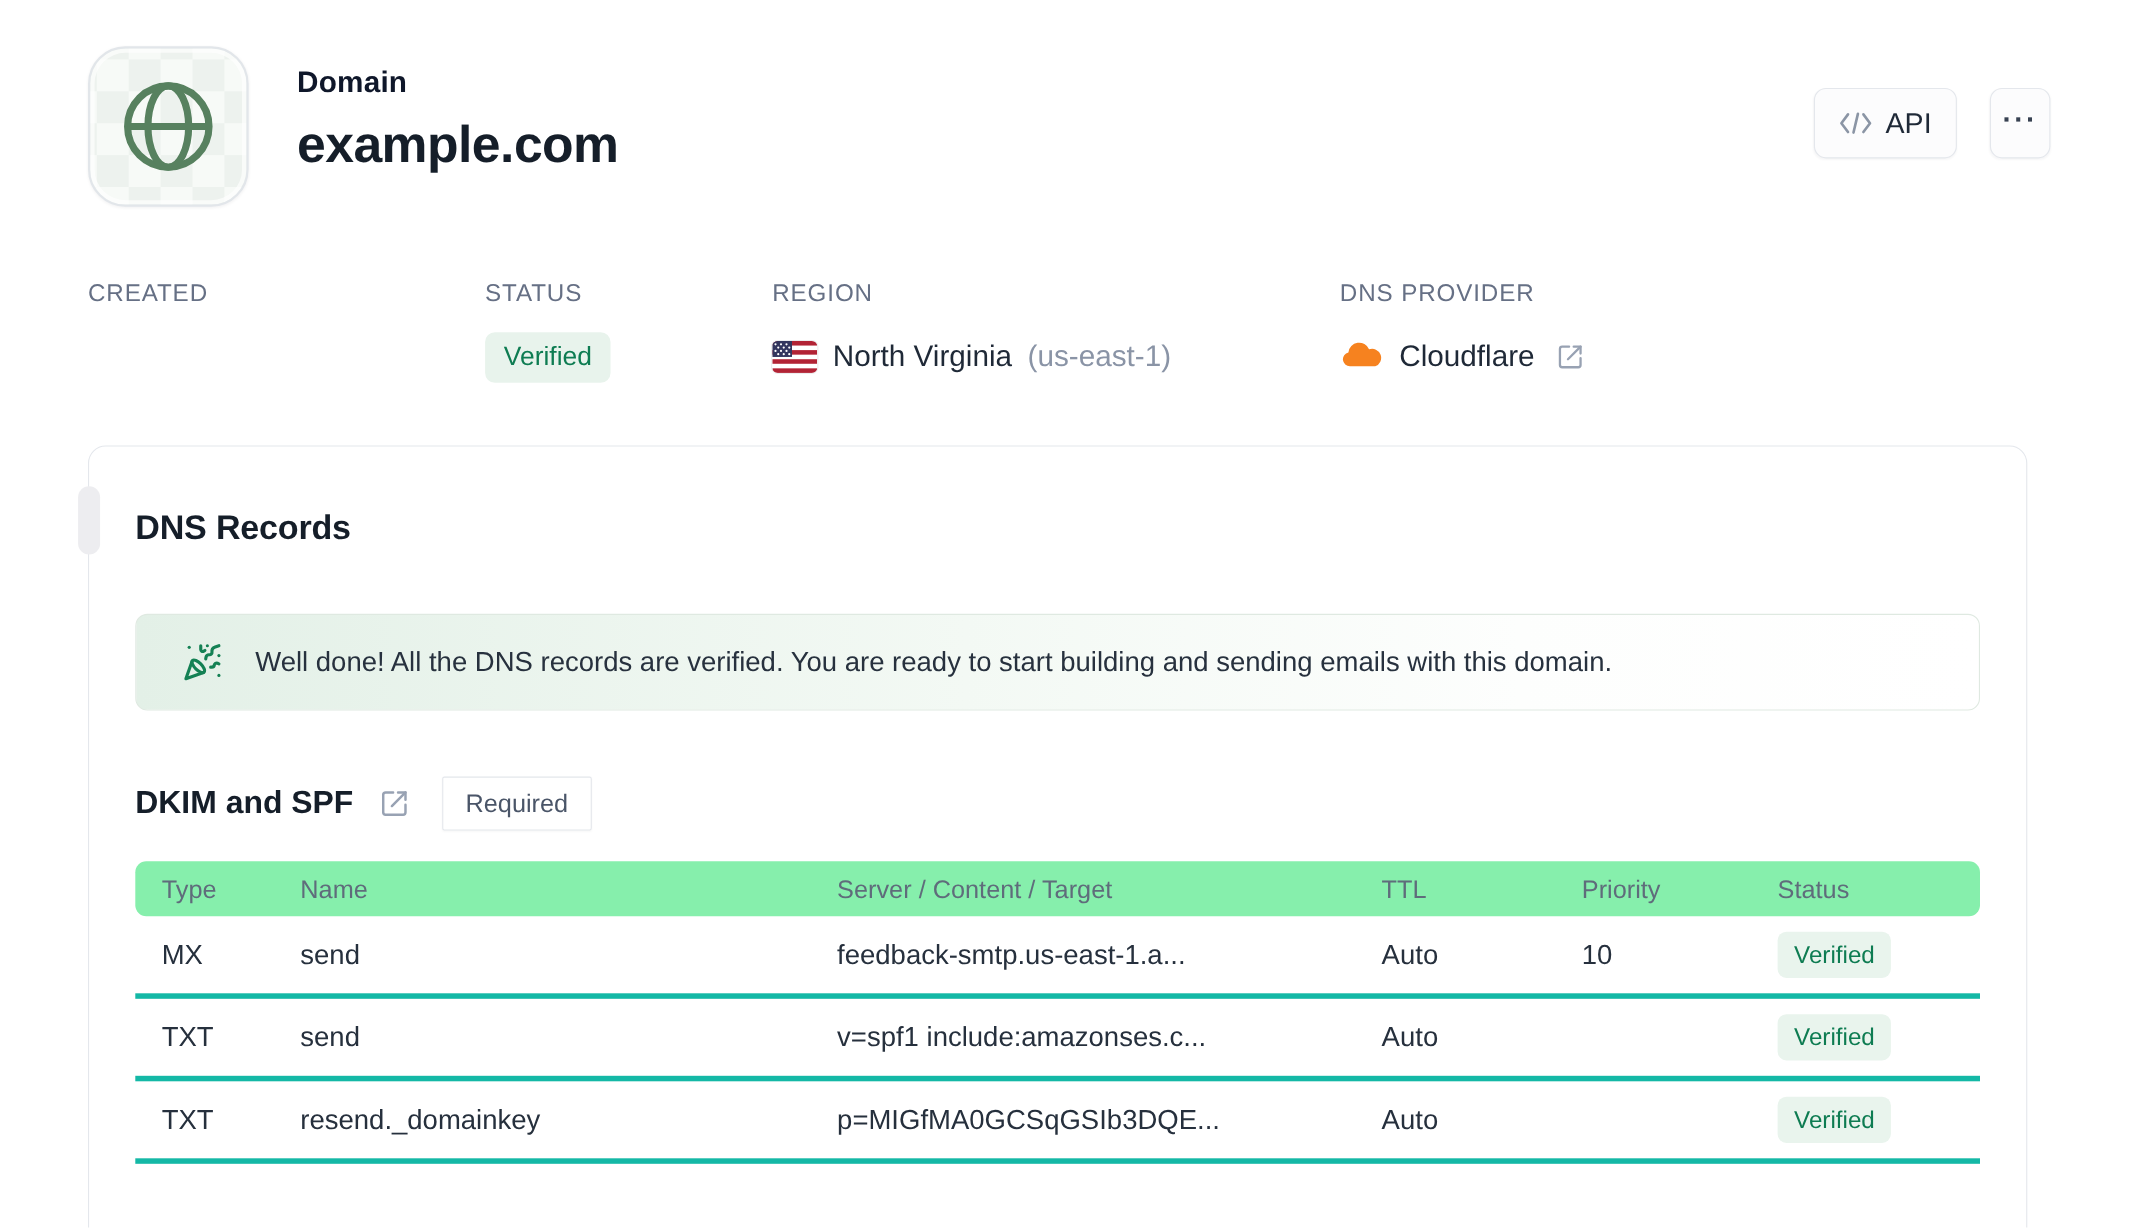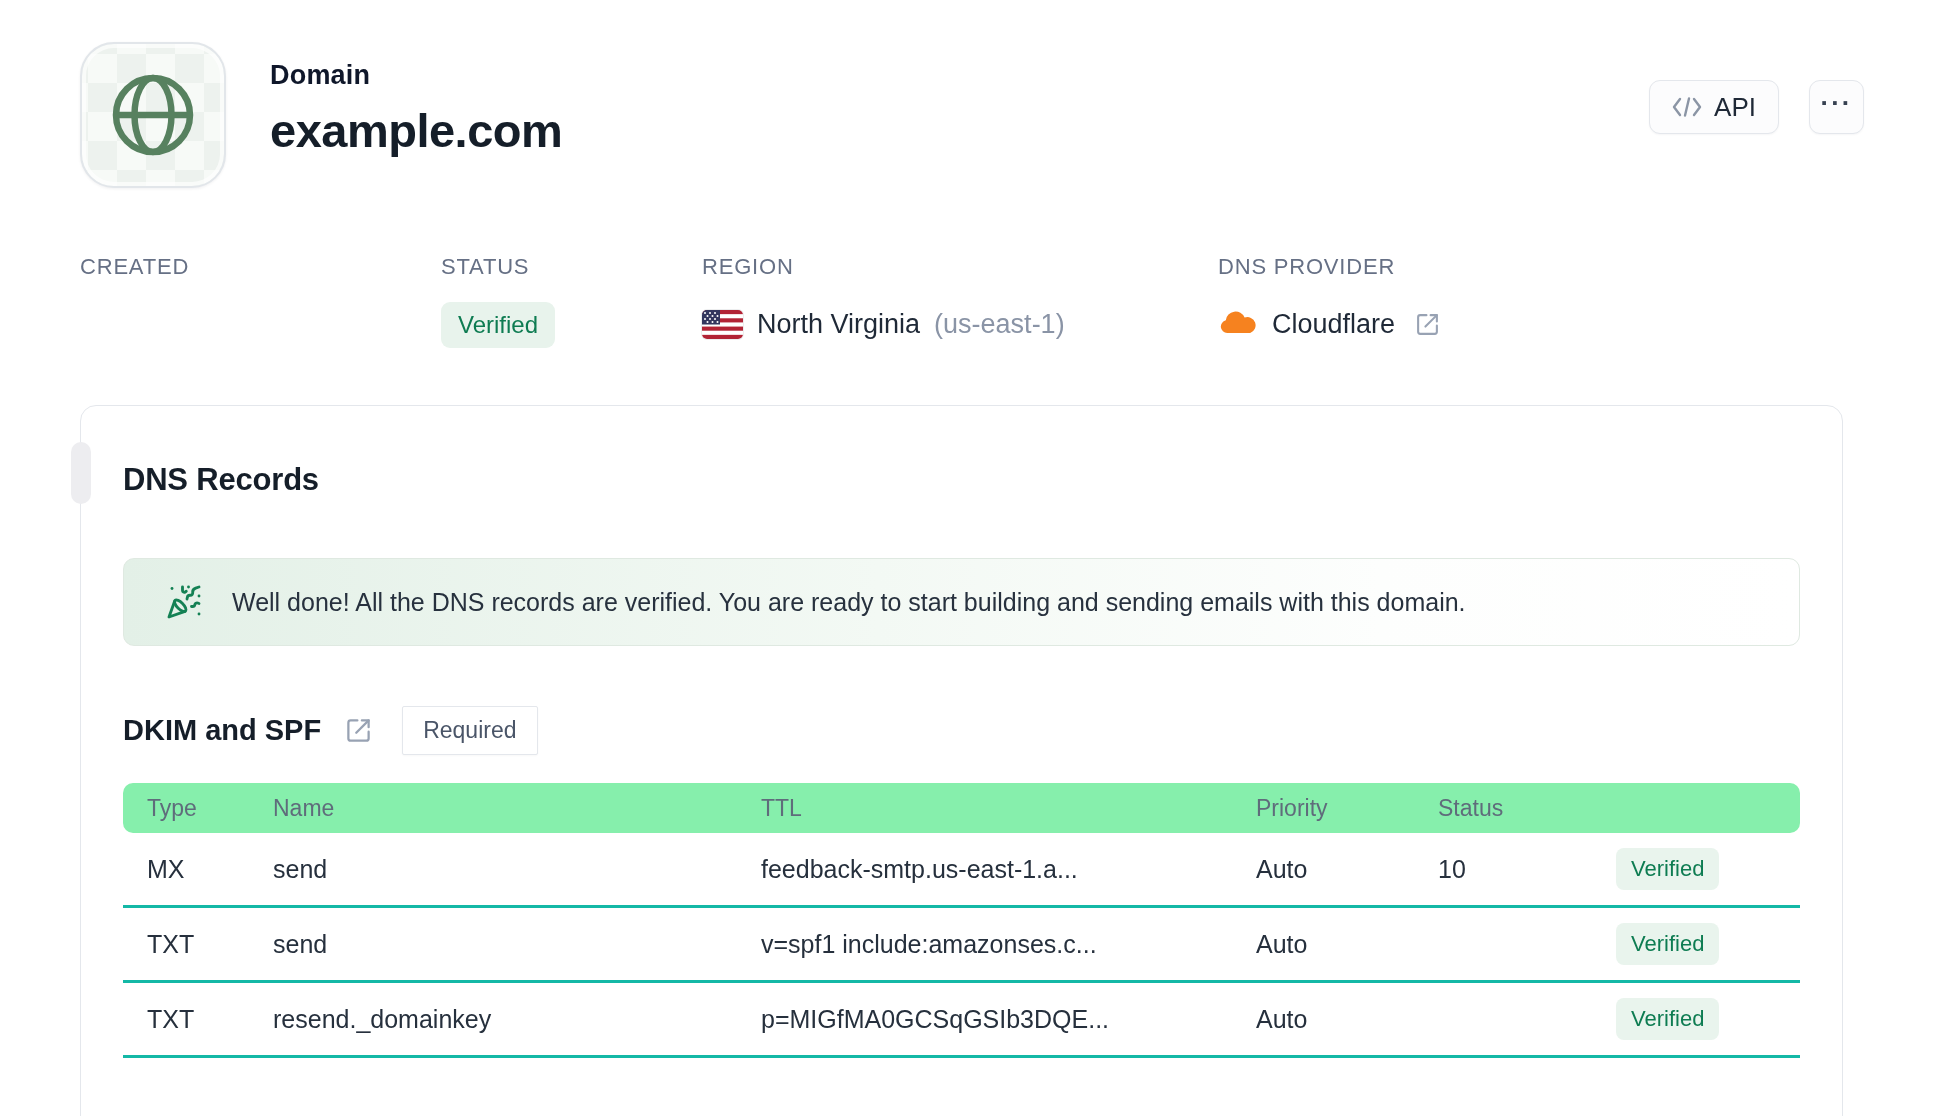--- a/index.html
+++ b/index.html
@@ -11,21 +11,21 @@
   .avatar { width: 146px; height: 146px; border-radius: 34px; border: 2px solid #e2e6ea;
     background-color: #f7faf7;
     background-image: conic-gradient(#edf2ee 25%, transparent 0 50%, #edf2ee 0 75%, transparent 0);
     background-size: 58px 58px; background-position: 6px 10px;
     display: flex; align-items: center; justify-content: center;
     box-shadow: 0 1px 3px rgba(16,24,40,.06), inset 0 0 0 4px rgba(255,255,255,.65); }
   .titles { margin-left: 44px; padding-top: 18px; }
   .kicker { font-size: 27px; font-weight: 600; color: #0f172a; letter-spacing: .2px; }
   .page-title { margin-top: 12px; font-size: 47px; font-weight: 700; color: #151e29; letter-spacing: -.5px; }
   .top-actions { margin-left: auto; display: flex; gap: 30px; padding-top: 38px; }
-  .btn { display: flex; align-items: center; gap: 12px; height: 54px; padding: 0 22px;
+  .btn { display: flex; align-items: center; gap: 12px; height: 64px; padding: 0 22px;
     border: 1px solid #e4e7ec; border-radius: 11px; background: #fcfcfd; cursor: pointer;
     box-shadow: 0 1px 2px rgba(16,24,40,.04); }
   .btn-label { font-size: 26px; color: #1f2937; font-weight: 500; }
   .btn-square { width: 55px; justify-content: center; padding: 0; }
   .ellipsis { font-size: 26px; font-weight: 700; color: #374151; letter-spacing: 2px; line-height: 1; padding-bottom: 8px; }
 
   
   .meta { display: flex; padding: 0 80px; margin-top: 66px; gap: 36px; }
   .meta-col { display: flex; flex-direction: column; }
   .meta-col.created { width: 325px; }
@@ -59,21 +59,21 @@
     padding: 10px 20px; font-size: 23px; color: #4a5568; background: #ffffff;
     box-shadow: 0 1px 2px rgba(16,24,40,.03); }
 
   
   .table { margin-top: 28px; }
   .thead { display: grid; grid-template-columns: 150px 488px 495px 182px 178px 1fr;
     align-items: center; height: 50px; background: #86efac; border-radius: 10px;
     font-size: 23px; color: #5f6c7b; font-weight: 500; }
   .thead > div:first-child, .trow > div:first-child { padding-left: 24px; }
   .trow { display: grid; grid-template-columns: 150px 488px 495px 182px 178px 1fr;
-    align-items: center; height: 75px; border-bottom: 3px solid #14b8a6;
+    align-items: center; height: 75px; border-bottom: 5px solid #14b8a6;
     font-size: 25px; color: #26303d; }
   .cell-badge { display: inline-flex; align-items: center; background: #e9f4ed; color: #0e7c52;
     border-radius: 8px; font-size: 22px; font-weight: 500; padding: 8px 15px; justify-self: start; }
 
   svg { display: block; }
 </style>
 </head>
 <body>
 
 <div class="top">
@@ -201,20 +201,21 @@
         <line x1="10" y1="14" x2="21" y2="3"></line>
       </svg>
     </span>
     <span class="required-badge">Required</span>
   </div>
 
   <div class="table">
     <div class="thead">
       <div>Type</div>
       <div>Name</div>
+      <div>Server / Content / Target</div>
       <div>TTL</div>
       <div>Priority</div>
       <div>Status</div>
     </div>
 
     <div class="trow">
       <div>MX</div>
       <div>send</div>
       <div>feedback-smtp.us-east-1.a...</div>
       <div>Auto</div>

